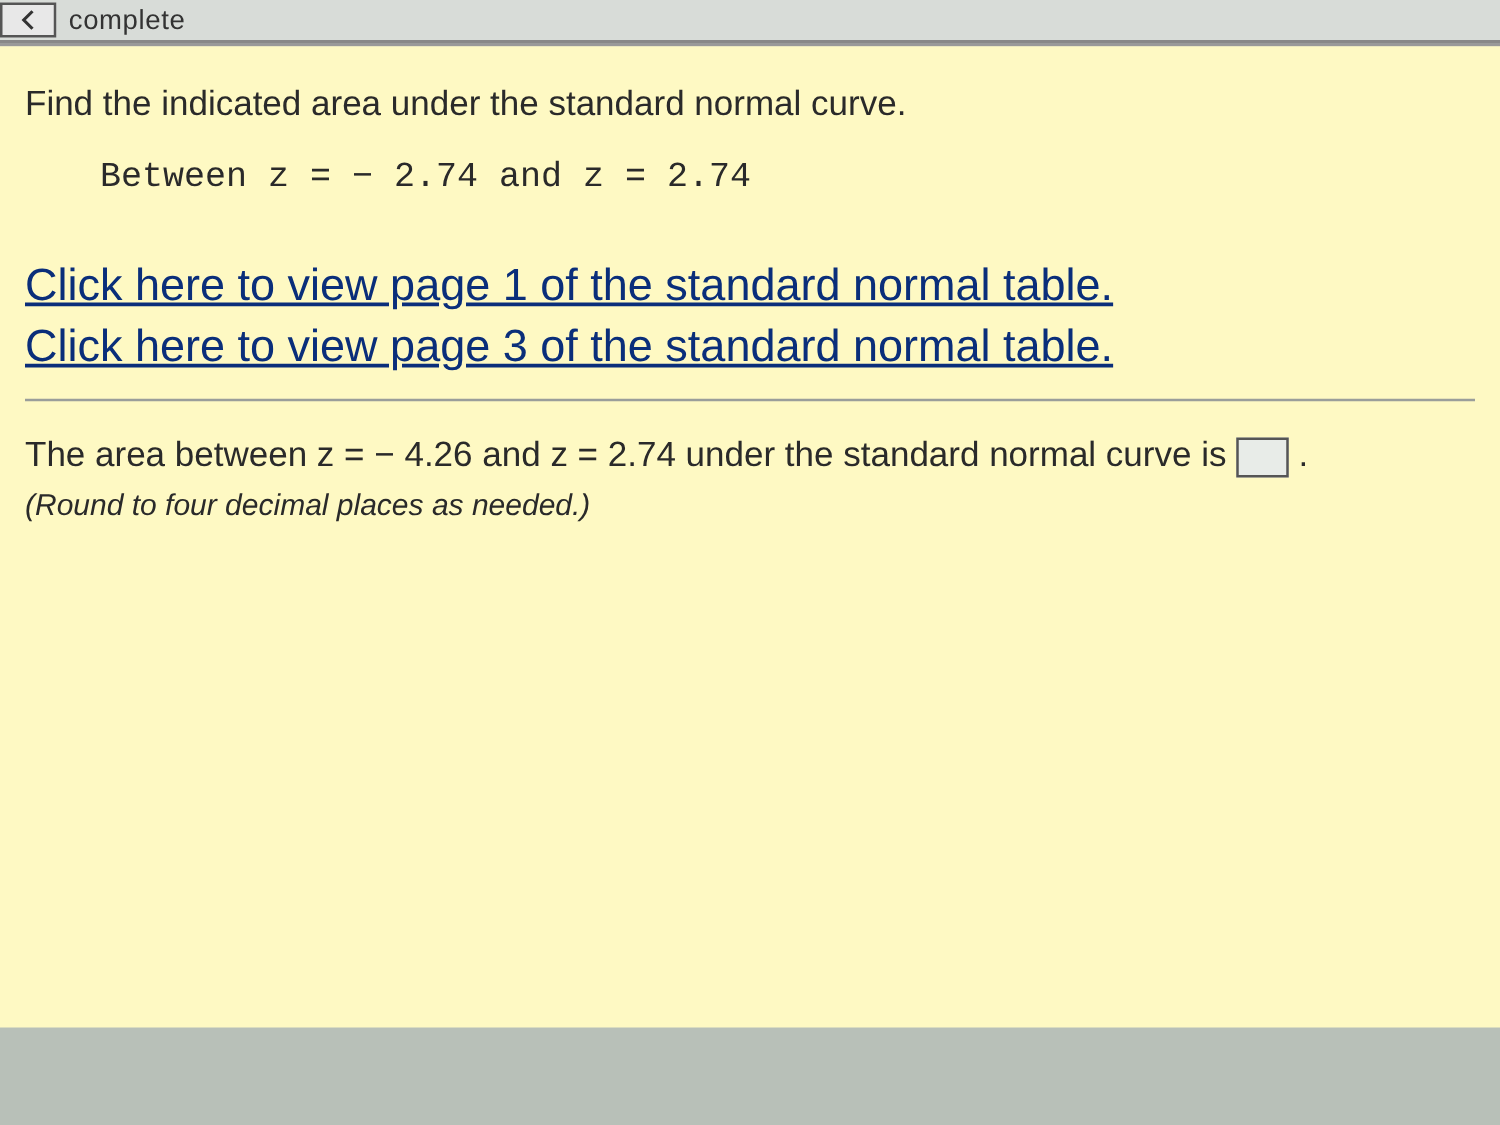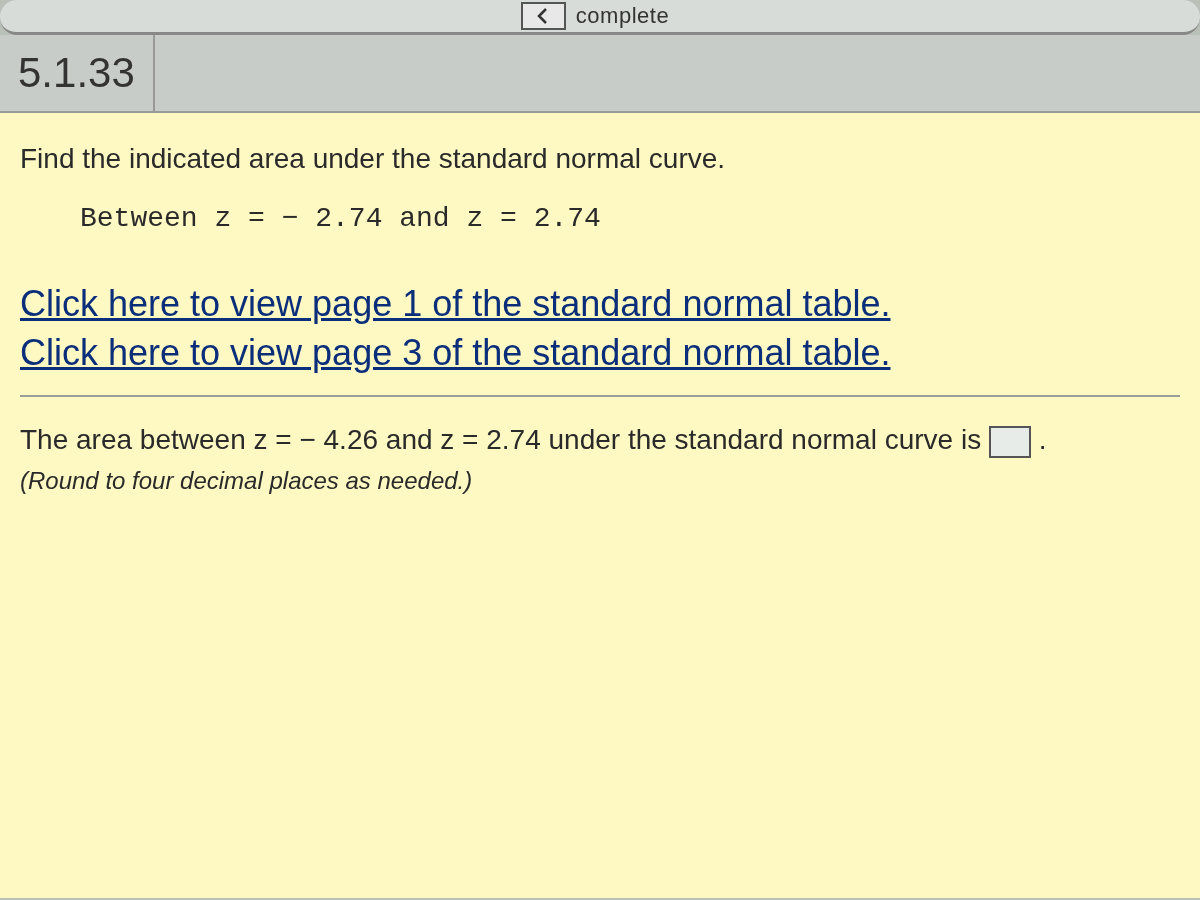--- a/index.html
+++ b/index.html
@@ -8,24 +8,23 @@
       background: #b8c0b8;
       width: 1200px;
       height: 900px;
       overflow: hidden;
     }
     .top-bar {
       height: 35px;
       background: #d8dcd8;
       border-bottom: 3px solid #888;
       display: flex;
-      justify-content: center;
+      justify-content: flex-start;
       align-items: center;
       padding-right: 10px;
-      border-radius: 17px;
     }
     .top-nav-box {
       width: 45px;
       height: 28px;
       border: 2px solid #555;
       margin-right: 10px;
       background: #e8e8e8;
       display: inline-flex;
       align-items: center;
       justify-content: center;
@@ -112,21 +111,20 @@
 <div class="top-bar">
   <div class="top-nav-box">
     <svg width="18" height="18" viewBox="0 0 18 18">
       <path d="M12 2 L5 9 L12 16" stroke="#333" stroke-width="2.5" fill="none"></path>
     </svg>
   </div>
   <span class="top-text">complete</span>
 </div>
 
 <div class="question-number-bar">
-  <div class="question-number">5.1.33</div>
   <div class="question-number-rest"></div>
 </div>
 
 <div class="content">
   <div class="instruction">Find the indicated area under the standard normal curve.</div>
   <div class="sub-instruction">Between z = − 2.74 and z = 2.74</div>
 
   <div class="links-block">
     <a class="link">Click here to view page 1 of the standard normal table.</a>
     <a class="link">Click here to view page 3 of the standard normal table.</a>

